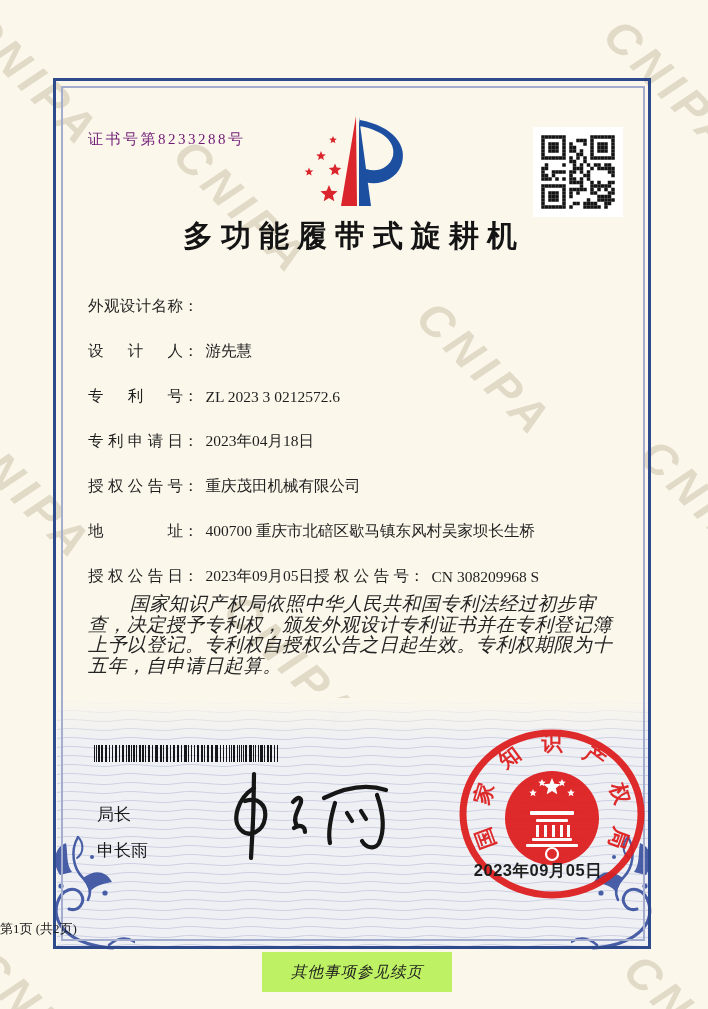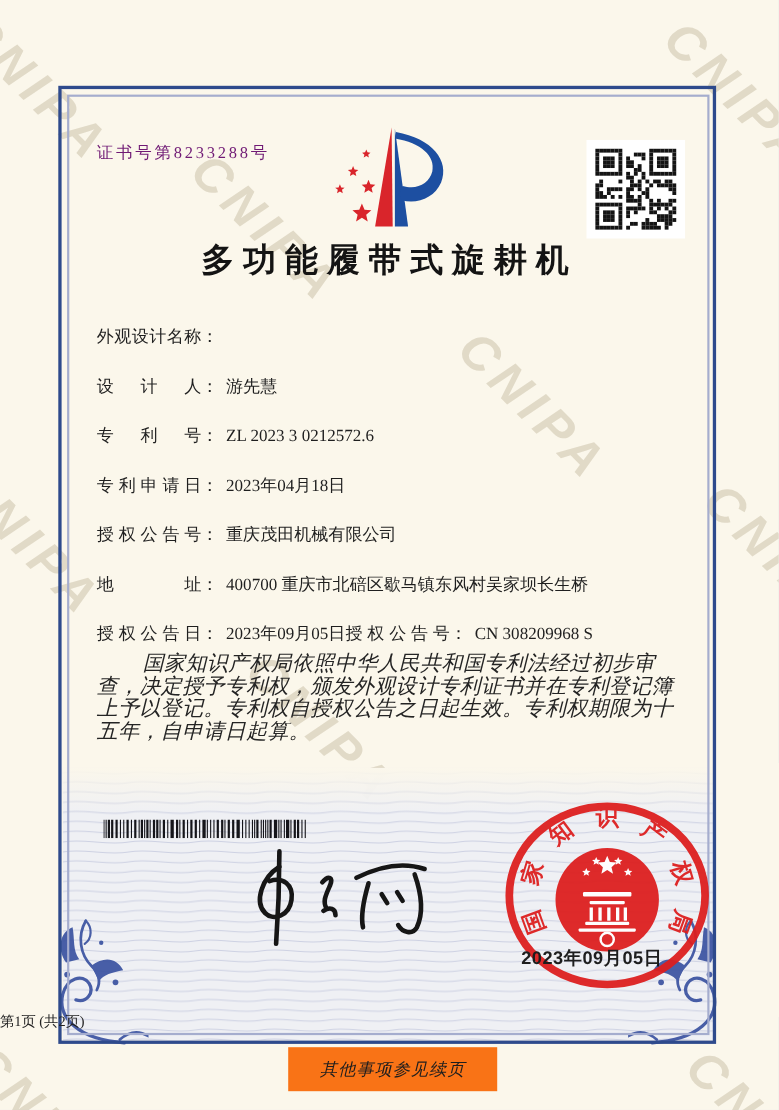--- a/index.html
+++ b/index.html
@@ -61,21 +61,21 @@
   .signer{position:absolute;left:97px;top:803px;z-index:5;
     font-family:"Liberation Sans","DejaVu Sans",sans-serif;font-size:17px;color:#1a1a1a;}
   .signer div{margin-bottom:13px;}
   .signature{position:absolute;left:196px;top:768px;z-index:6;}
   
   .seal{position:absolute;left:452px;top:725px;z-index:6;}
   
   .page-info{position:absolute;left:0;top:920px;width:708px;z-index:5;
     font-size:13px;color:#222;}
   .cont-box{position:absolute;left:262px;top:952px;width:190px;height:40px;z-index:6;
-    background:#f97316;display:flex;align-items:center;justify-content:center;
+    background:#bef264;display:flex;align-items:center;justify-content:center;
     font-size:15.5px;font-style:italic;color:#1e1e1e;letter-spacing:1px;}
 </style>
 </head>
 <body>
 
 <div class="page">
 
   <div id="wm-layer">
       <div class="wm" style="left: -28px; top: -8px;">CNIPA</div>
       <div class="wm" style="left: 612px; top: 0px;">CNIPA</div>
@@ -477,20 +477,24 @@
         <rect x="164" y="0" width="1" height="17"></rect>
         <rect x="166" y="0" width="3" height="17"></rect>
         <rect x="170" y="0" width="1" height="17"></rect>
         <rect x="173" y="0" width="2" height="17"></rect>
         <rect x="176" y="0" width="2" height="17"></rect>
         <rect x="180" y="0" width="1" height="17"></rect>
         <rect x="183" y="0" width="1" height="17"></rect>
       </g>
   </svg>
 
+  <div class="signer">
+    <div>局长</div>
+    <div>申长雨</div>
+  </div>
 
   <svg class="signature" width="200" height="98" viewBox="0 0 200 98">
     <g stroke="#161616" fill="none" stroke-width="4.2" stroke-linecap="round" stroke-linejoin="round">
       <path d="M58,20 C42,30 35,52 45,62 C53,70 67,64 69,50 C71,36 61,29 49,33"></path>
       <path d="M58,6 C58,30 57,62 55,90"></path>
       <path d="M97,34 C103,27 107,30 104,37 C100,46 97,52 101,58"></path>
       <path d="M98,60 C104,56 109,58 109,64"></path>
       <path d="M128,30 C150,19 172,16 190,22"></path>
       <path d="M139,35 C134,52 132,66 134,75"></path>
       <path d="M181,27 C187,44 189,62 183,75 C179,82 170,80 166,73"></path>

